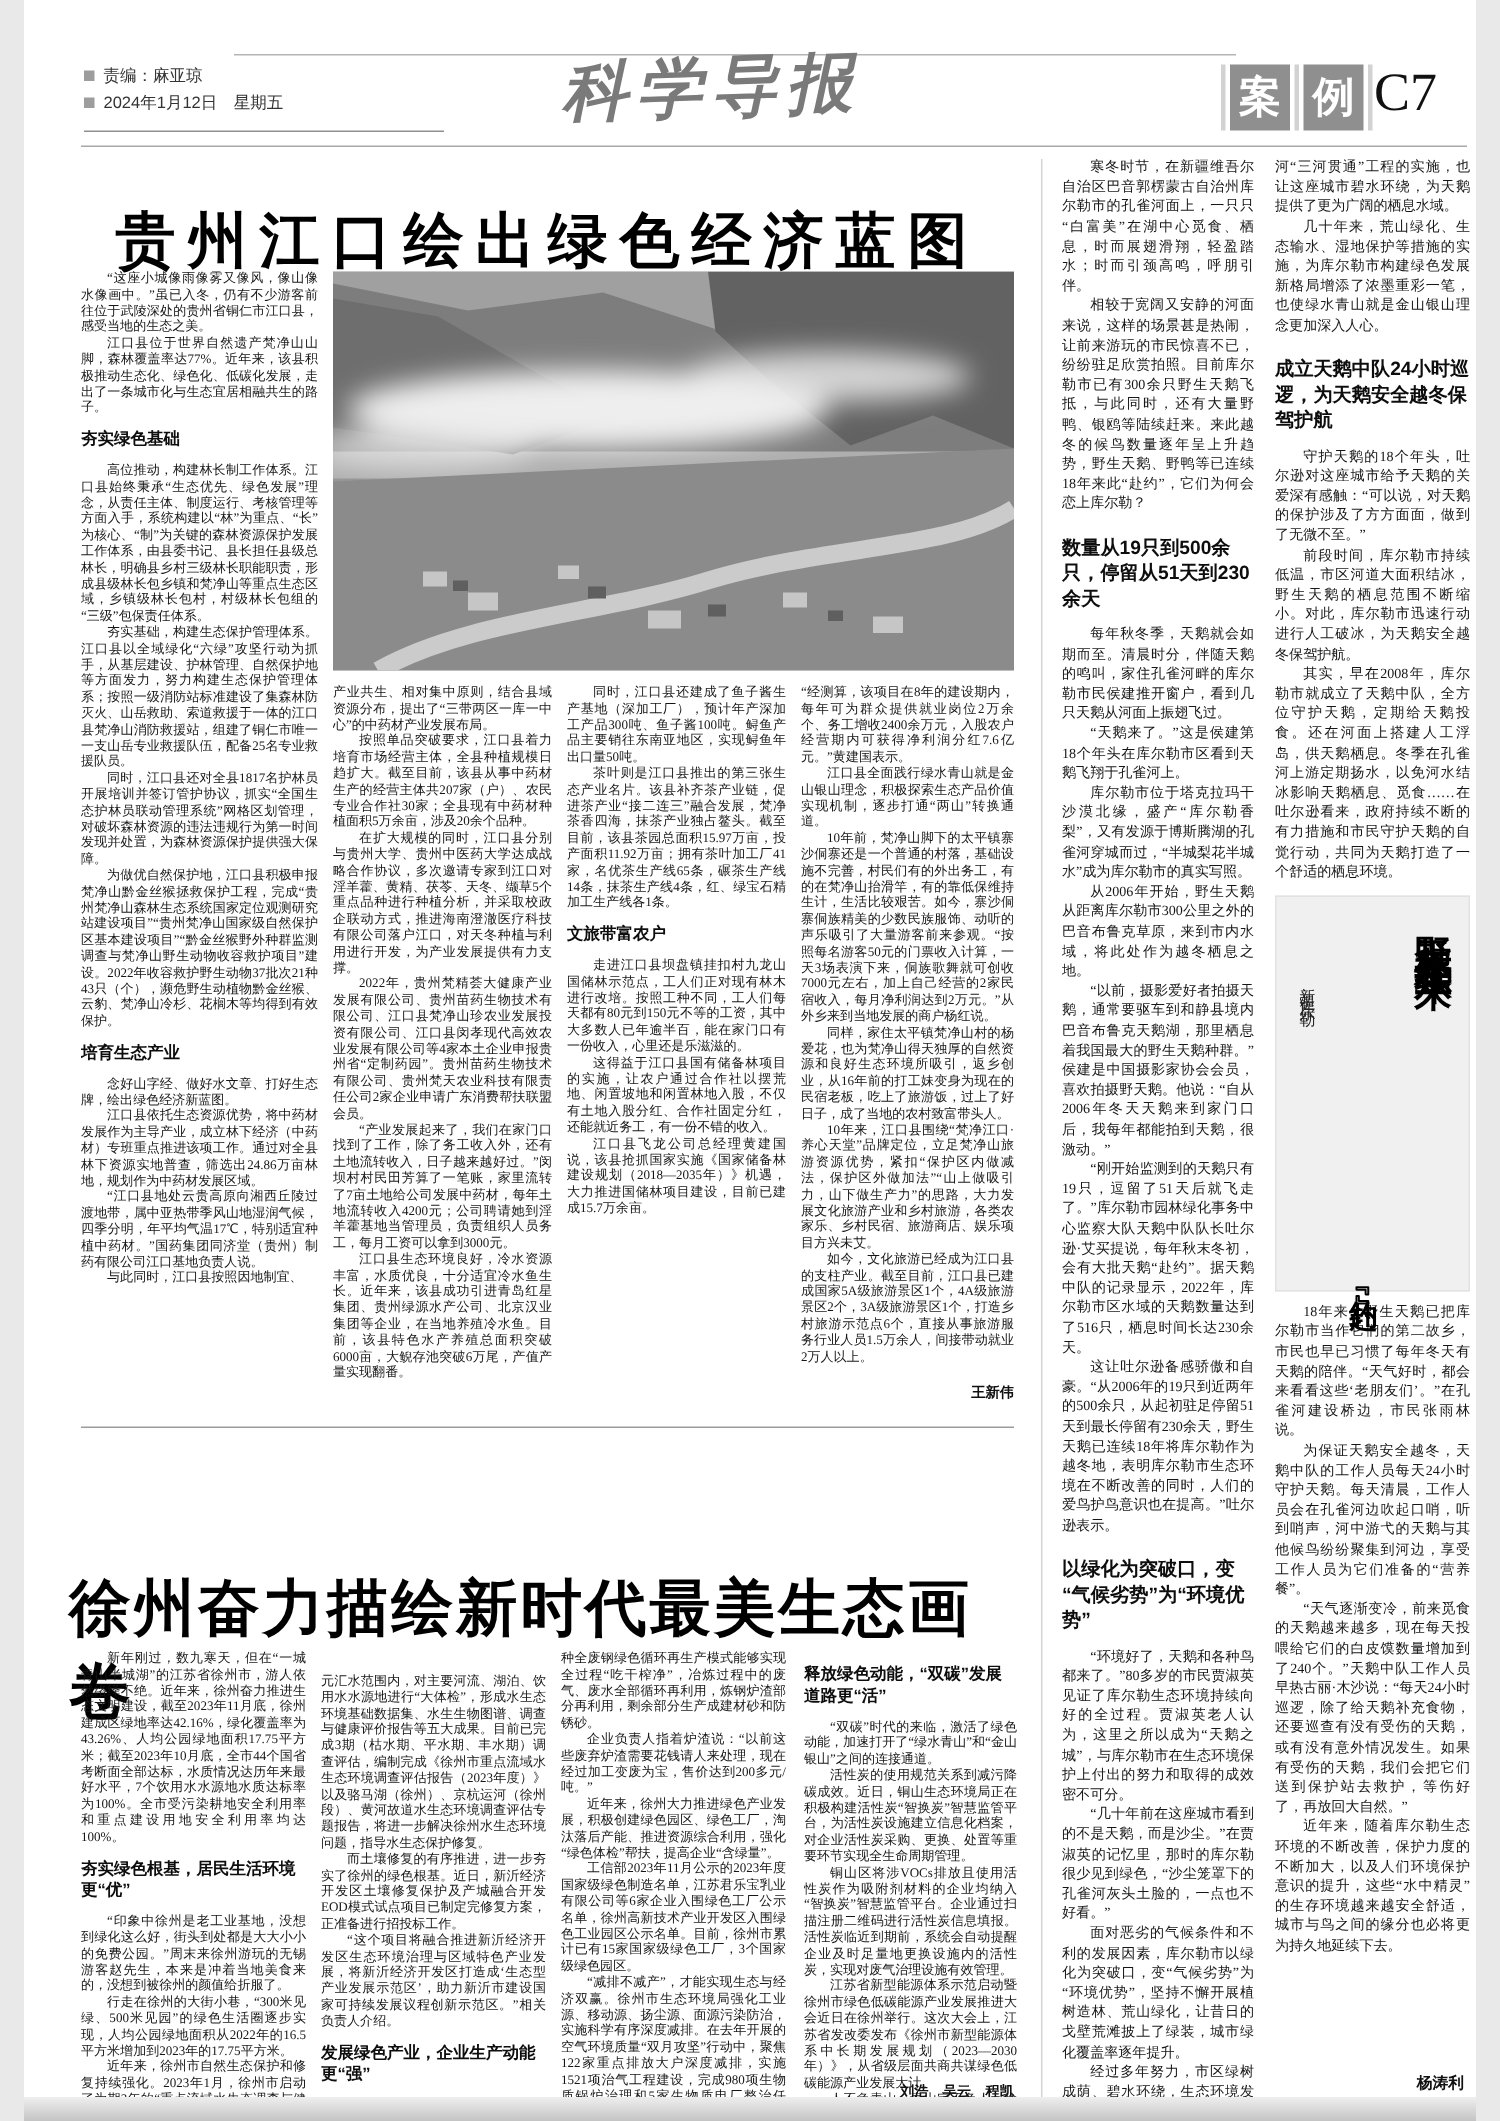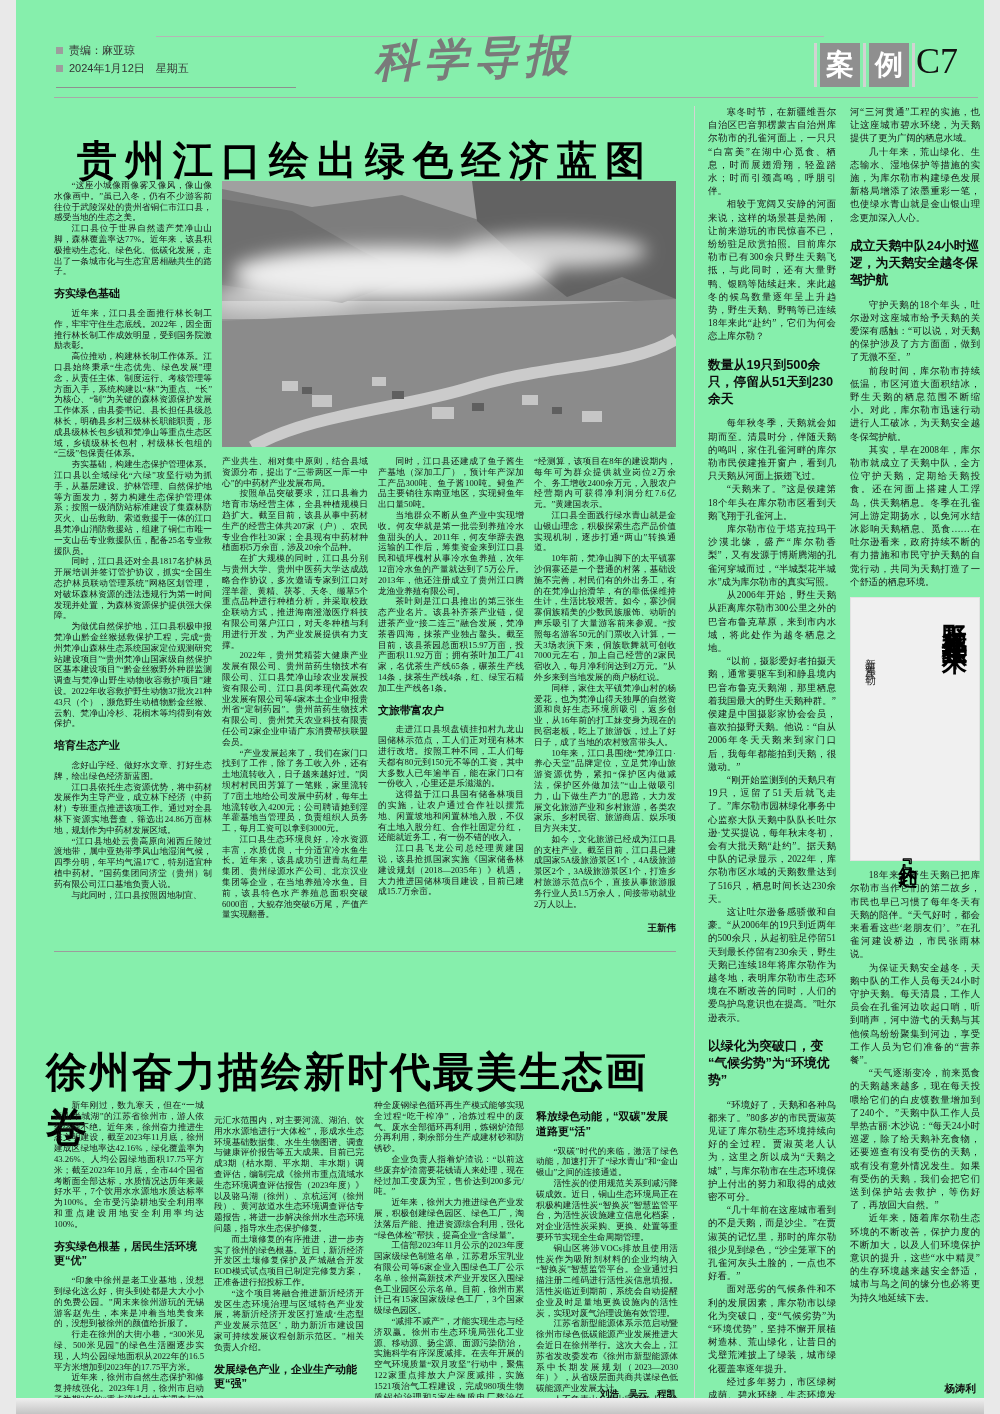--- a/index.html
+++ b/index.html
@@ -1,16 +1,16 @@
 <!DOCTYPE html>
 <html lang="zh"><head>
 <meta charset="utf-8">
 <style>
   html,body{margin:0;padding:0;background:#e9e9e9;}
-  .page{position:relative;width:968px;height:1414px;margin:0 auto;background:#86efac;
+  .page{position:relative;width:968px;height:1414px;margin:0 auto;background:#ffffff;
         font-family:"Liberation Serif",serif;color:#1a1a1a;overflow:hidden;}
   
   .mast-left{position:absolute;left:40px;top:40px;width:240px;font-family:"Liberation Sans",sans-serif;
              font-size:11px;color:#333;border-bottom:1px solid #8f8f8f;padding-bottom:8px;}
   .mast-left .line{margin:3px 0;display:flex;align-items:center;}
   .mast-left .sq{width:7px;height:7px;background:#9d9d9d;display:inline-block;margin-right:6px;flex:0 0 auto;}
   .paper-name{position:absolute;left:358px;top:28px;width:270px;font-size:44px;font-weight:bold;
               font-style:italic;color:#7a7a7a;letter-spacing:6px;transform:rotate(-2deg);}
   .top-rule{position:absolute;left:140px;top:36px;width:668px;border-top:1px solid #b5b5b5;}
   .sec-wrap{position:absolute;left:795px;top:43px;display:flex;align-items:center;}
@@ -94,21 +94,20 @@
   </div>
   <div class="page-no">C7</div>
   <div class="head-rule"></div>
   <div class="v-sep"></div>
 
   <h1 class="a1-title">贵州江口绘出绿色经济蓝图</h1>
   <div class="a1-col1">
       <p class="para">“这座小城像雨像雾又像风，像山像水像画中。”虽已入冬，仍有不少游客前往位于武陵深处的贵州省铜仁市江口县，感受当地的生态之美。</p>
       <p class="para">江口县位于世界自然遗产梵净山山脚，森林覆盖率达77%。近年来，该县积极推动生态化、绿色化、低碳化发展，走出了一条城市化与生态宜居相融共生的路子。</p>
       <h3 class="subhead">夯实绿色基础</h3>
-      <p class="para">近年来，江口县全面推行林长制工作，牢牢守住生态底线。2022年，因全面推行林长制工作成效明显，受到国务院激励表彰。</p>
       <p class="para">高位推动，构建林长制工作体系。江口县始终秉承“生态优先、绿色发展”理念，从责任主体、制度运行、考核管理等方面入手，系统构建以“林”为重点、“长”为核心、“制”为关键的森林资源保护发展工作体系，由县委书记、县长担任县级总林长，明确县乡村三级林长职能职责，形成县级林长包乡镇和梵净山等重点生态区域，乡镇级林长包村，村级林长包组的“三级”包保责任体系。</p>
       <p class="para">夯实基础，构建生态保护管理体系。江口县以全域绿化“六绿”攻坚行动为抓手，从基层建设、护林管理、自然保护地等方面发力，努力构建生态保护管理体系；按照一级消防站标准建设了集森林防灭火、山岳救助、索道救援于一体的江口县梵净山消防救援站，组建了铜仁市唯一一支山岳专业救援队伍，配备25名专业救援队员。</p>
       <p class="para">同时，江口县还对全县1817名护林员开展培训并签订管护协议，抓实“全国生态护林员联动管理系统”网格区划管理，对破坏森林资源的违法违规行为第一时间发现并处置，为森林资源保护提供强大保障。</p>
       <p class="para">为做优自然保护地，江口县积极申报梵净山黔金丝猴拯救保护工程，完成“贵州梵净山森林生态系统国家定位观测研究站建设项目”“贵州梵净山国家级自然保护区基本建设项目”“黔金丝猴野外种群监测调查与梵净山野生动物收容救护项目”建设。2022年收容救护野生动物37批次21种43只（个），濒危野生动植物黔金丝猴、云豹、梵净山冷杉、花榈木等均得到有效保护。</p>
       <h3 class="subhead">培育生态产业</h3>
       <p class="para">念好山字经、做好水文章、打好生态牌，绘出绿色经济新蓝图。</p>
       <p class="para">江口县依托生态资源优势，将中药材发展作为主导产业，成立林下经济（中药材）专班重点推进该项工作。通过对全县林下资源实地普查，筛选出24.86万亩林地，规划作为中药材发展区域。</p>
       <p class="para">“江口县地处云贵高原向湘西丘陵过渡地带，属中亚热带季风山地湿润气候，四季分明，年平均气温17℃，特别适宜种植中药材。”国药集团同济堂（贵州）制药有限公司江口基地负责人说。</p>
       <p class="para">与此同时，江口县按照因地制宜、</p>
     </div>
@@ -151,21 +150,20 @@
   <div class="a1-c a1-c2">
       <p class="para cont">产业共生、相对集中原则，结合县域资源分布，提出了“三带两区一库一中心”的中药材产业发展布局。</p>
       <p class="para">按照单品突破要求，江口县着力培育市场经营主体，全县种植规模日趋扩大。截至目前，该县从事中药材生产的经营主体共207家（户）、农民专业合作社30家；全县现有中药材种植面积5万余亩，涉及20余个品种。</p>
       <p class="para">在扩大规模的同时，江口县分别与贵州大学、贵州中医药大学达成战略合作协议，多次邀请专家到江口对淫羊藿、黄精、茯苓、天冬、缬草5个重点品种进行种植分析，并采取校政企联动方式，推进海南澄澈医疗科技有限公司落户江口，对天冬种植与利用进行开发，为产业发展提供有力支撑。</p>
       <p class="para">2022年，贵州梵精荟大健康产业发展有限公司、贵州苗药生物技术有限公司、江口县梵净山珍农业发展投资有限公司、江口县闵孝现代高效农业发展有限公司等4家本土企业申报贵州省“定制药园”。贵州苗药生物技术有限公司、贵州梵天农业科技有限责任公司2家企业申请广东消费帮扶联盟会员。</p>
       <p class="para">“产业发展起来了，我们在家门口找到了工作，除了务工收入外，还有土地流转收入，日子越来越好过。”闵坝村村民田芳算了一笔账，家里流转了7亩土地给公司发展中药材，每年土地流转收入4200元；公司聘请她到淫羊藿基地当管理员，负责组织人员务工，每月工资可以拿到3000元。</p>
       <p class="para">江口县生态环境良好，冷水资源丰富，水质优良，十分适宜冷水鱼生长。近年来，该县成功引进青岛红星集团、贵州绿源水产公司、北京汉业集团等企业，在当地养殖冷水鱼。目前，该县特色水产养殖总面积突破6000亩，大鲵存池突破6万尾，产值产量实现翻番。</p>
     </div>
   <div class="a1-c a1-c3">
       <p class="para">同时，江口县还建成了鱼子酱生产基地（深加工厂），预计年产深加工产品300吨、鱼子酱100吨。鲟鱼产品主要销往东南亚地区，实现鲟鱼年出口量50吨。</p>
-      <p class="para">当地群众不断从鱼产业中实现增收。何友华就是第一批尝到养殖冷水鱼甜头的人。2011年，何友华辞去跑运输的工作后，筹集资金来到江口县民和镇坪槐村从事冷水鱼养殖，次年12亩冷水鱼的产量就达到了5万公斤。2013年，他还注册成立了贵州江口腾龙渔业养殖有限公司。</p>
       <p class="para">茶叶则是江口县推出的第三张生态产业名片。该县补齐茶产业链，促进茶产业“接二连三”融合发展，梵净茶香四海，抹茶产业独占鳌头。截至目前，该县茶园总面积15.97万亩，投产面积11.92万亩；拥有茶叶加工厂41家，名优茶生产线65条，碾茶生产线14条，抹茶生产线4条，红、绿宝石精加工生产线各1条。</p>
       <h3 class="subhead">文旅带富农户</h3>
       <p class="para">走进江口县坝盘镇挂扣村九龙山国储林示范点，工人们正对现有林木进行改培。按照工种不同，工人们每天都有80元到150元不等的工资，其中大多数人已年逾半百，能在家门口有一份收入，心里还是乐滋滋的。</p>
       <p class="para">这得益于江口县国有储备林项目的实施，让农户通过合作社以摆荒地、闲置坡地和闲置林地入股，不仅有土地入股分红、合作社固定分红，还能就近务工，有一份不错的收入。</p>
       <p class="para">江口县飞龙公司总经理黄建国说，该县抢抓国家实施《国家储备林建设规划（2018—2035年）》机遇，大力推进国储林项目建设，目前已建成15.7万余亩。</p>
     </div>
   <div class="a1-c a1-c4">
       <p class="para cont">“经测算，该项目在8年的建设期内，每年可为群众提供就业岗位2万余个、务工增收2400余万元，入股农户经营期内可获得净利润分红7.6亿元。”黄建国表示。</p>
       <p class="para">江口县全面践行绿水青山就是金山银山理念，积极探索生态产品价值实现机制，逐步打通“两山”转换通道。</p>
       <p class="para">10年前，梵净山脚下的太平镇寨沙侗寨还是一个普通的村落，基础设施不完善，村民们有的外出务工，有的在梵净山抬滑竿，有的靠低保维持生计，生活比较艰苦。如今，寨沙侗寨侗族精美的少数民族服饰、动听的声乐吸引了大量游客前来参观。“按照每名游客50元的门票收入计算，一天3场表演下来，侗族歌舞就可创收7000元左右，加上自己经营的2家民宿收入，每月净利润达到2万元。”从外乡来到当地发展的商户杨红说。</p>

